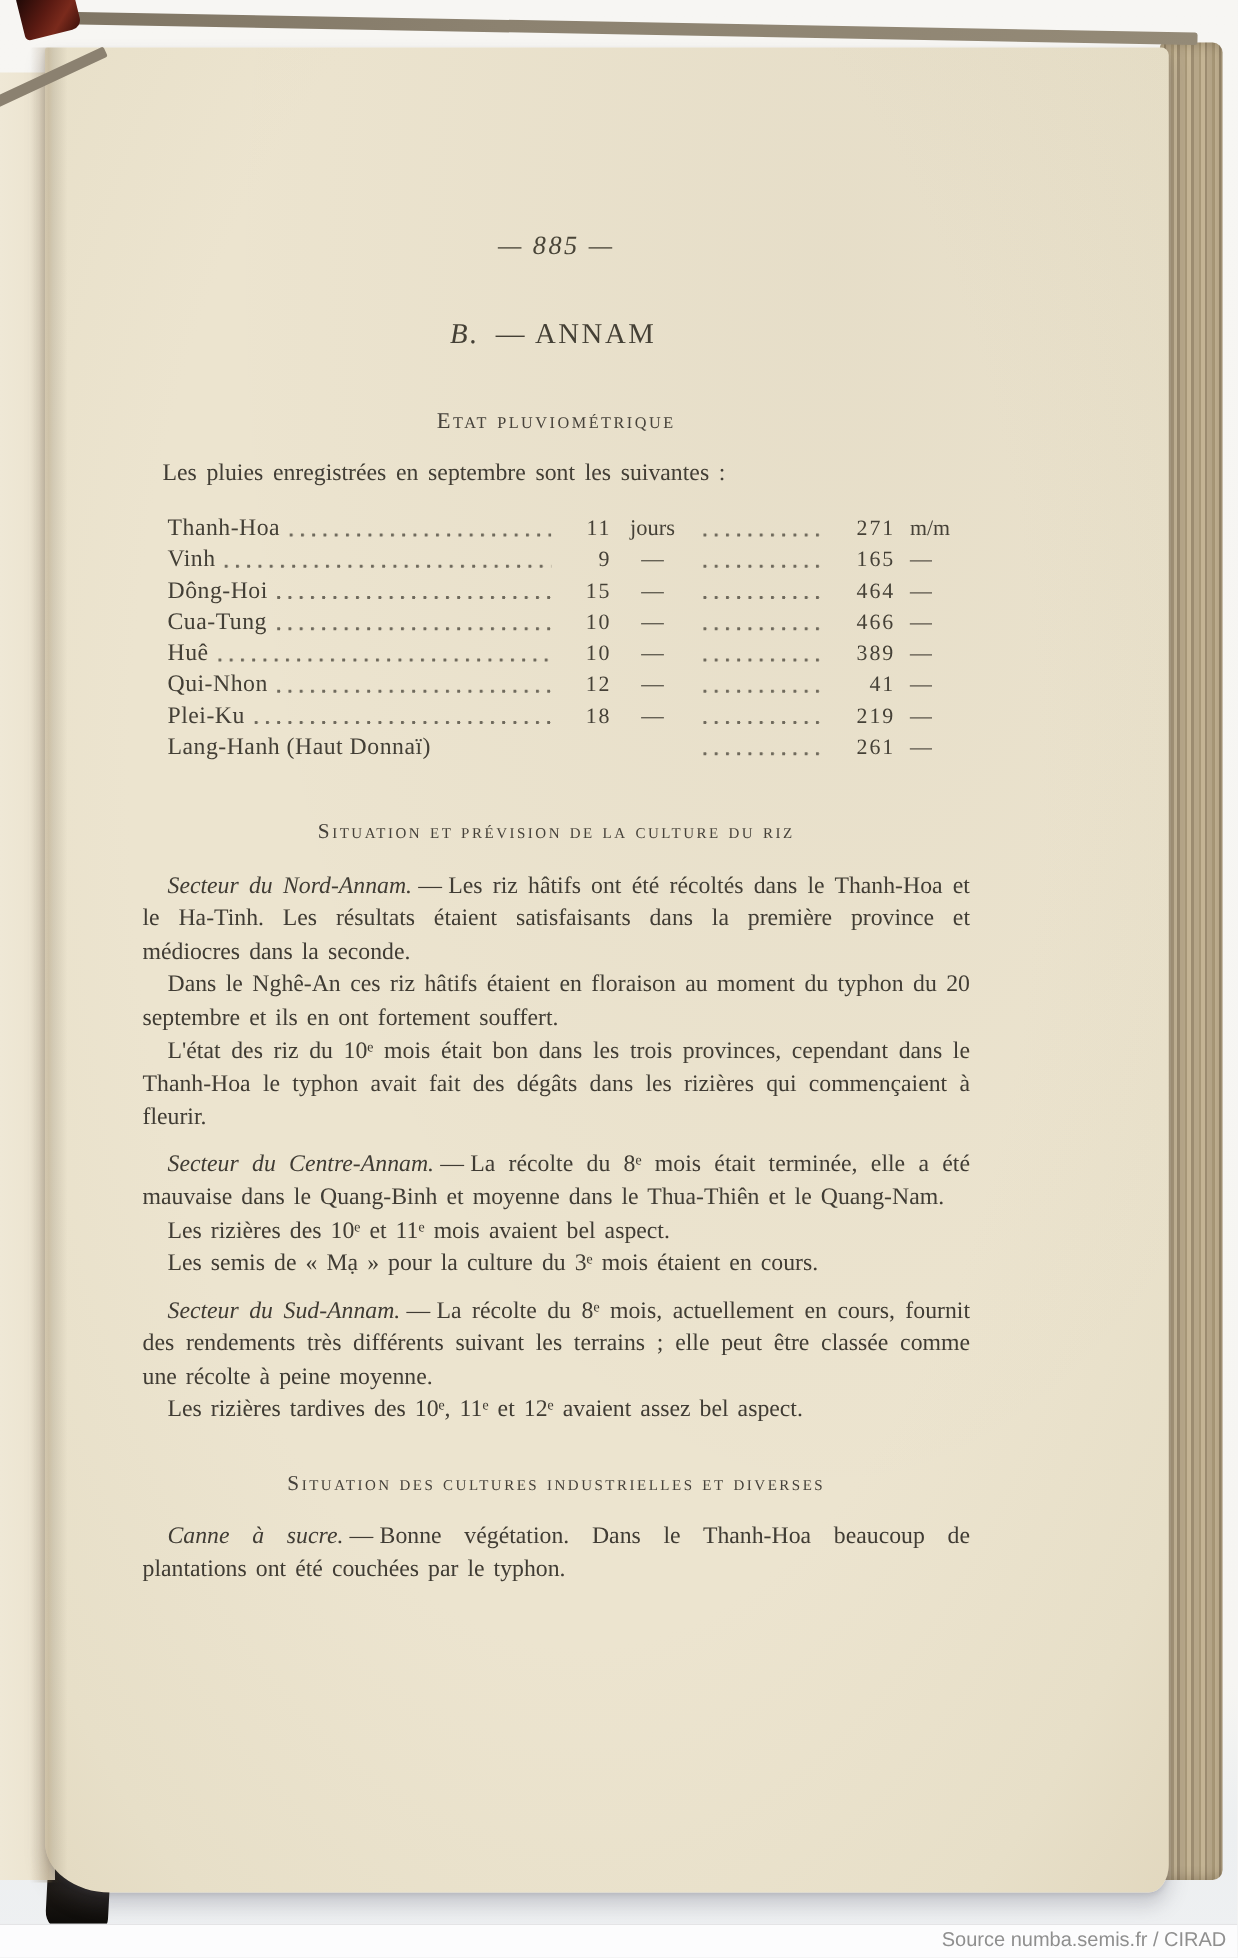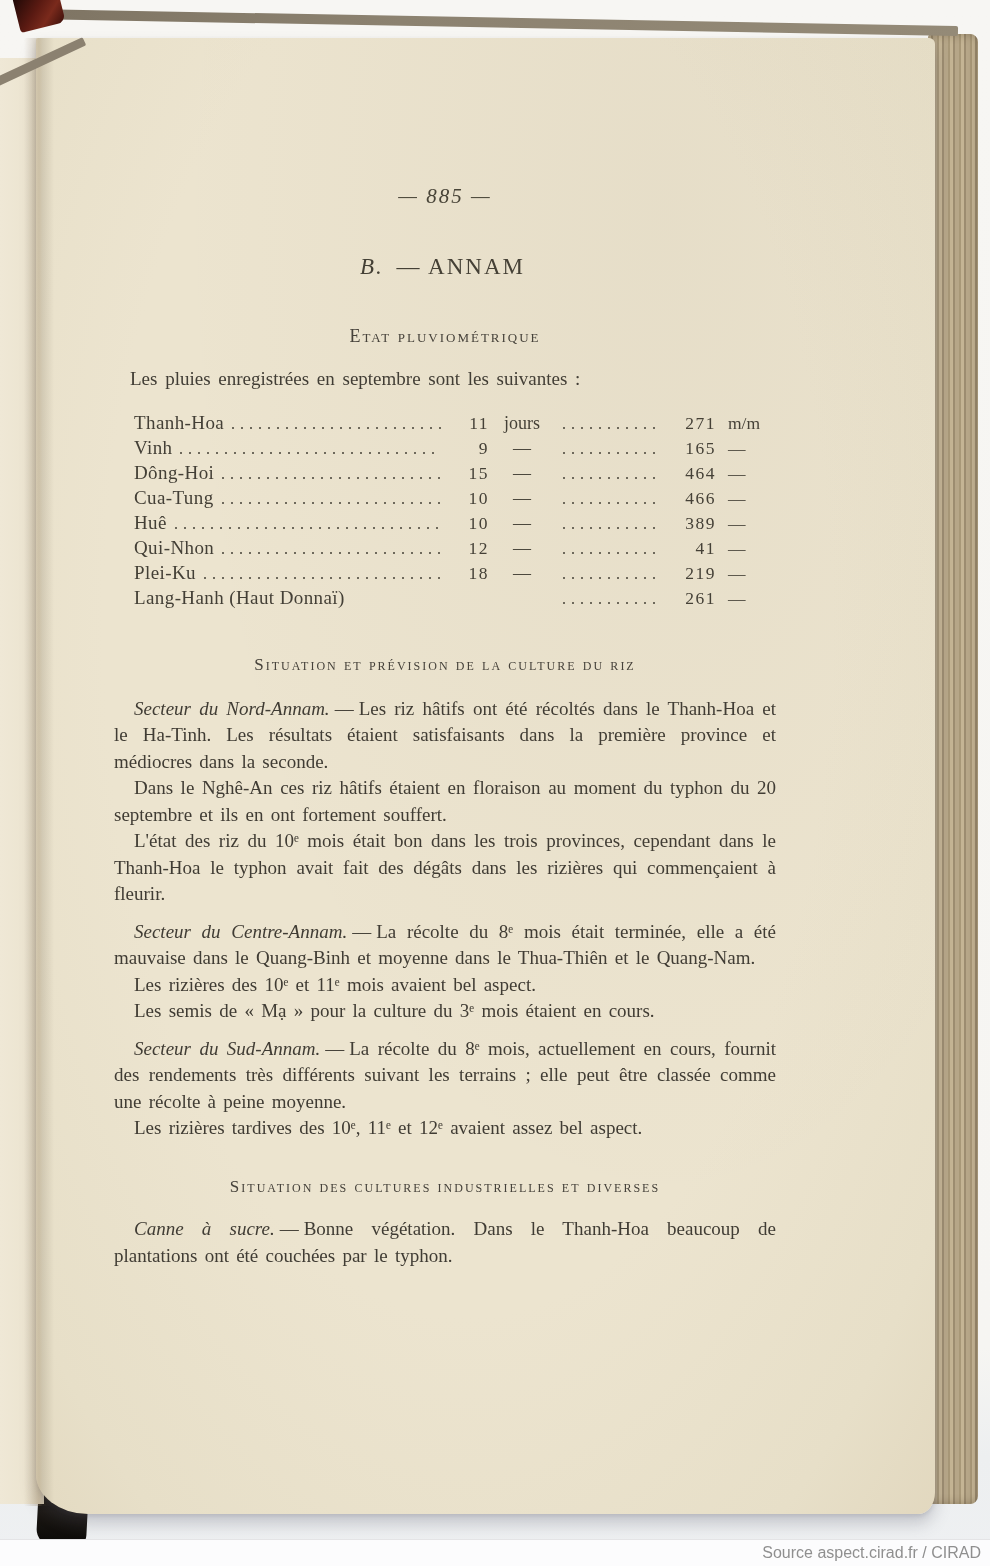--- a/index.html
+++ b/index.html
@@ -258,16 +258,16 @@
 
     </div>
   </div>
 
   <div class="gutter-shadow"></div>
   <div class="top-edge"></div>
   <div class="left-top-edge"></div>
   <div class="spine-top"></div>
 
   <div class="source-bar">
-    <span>Source aspect.cirad.fr / CIRAD</span>
+    <span>Source numba.semis.fr / CIRAD</span>
   </div>
 
 </div>
 
 </body></html>

